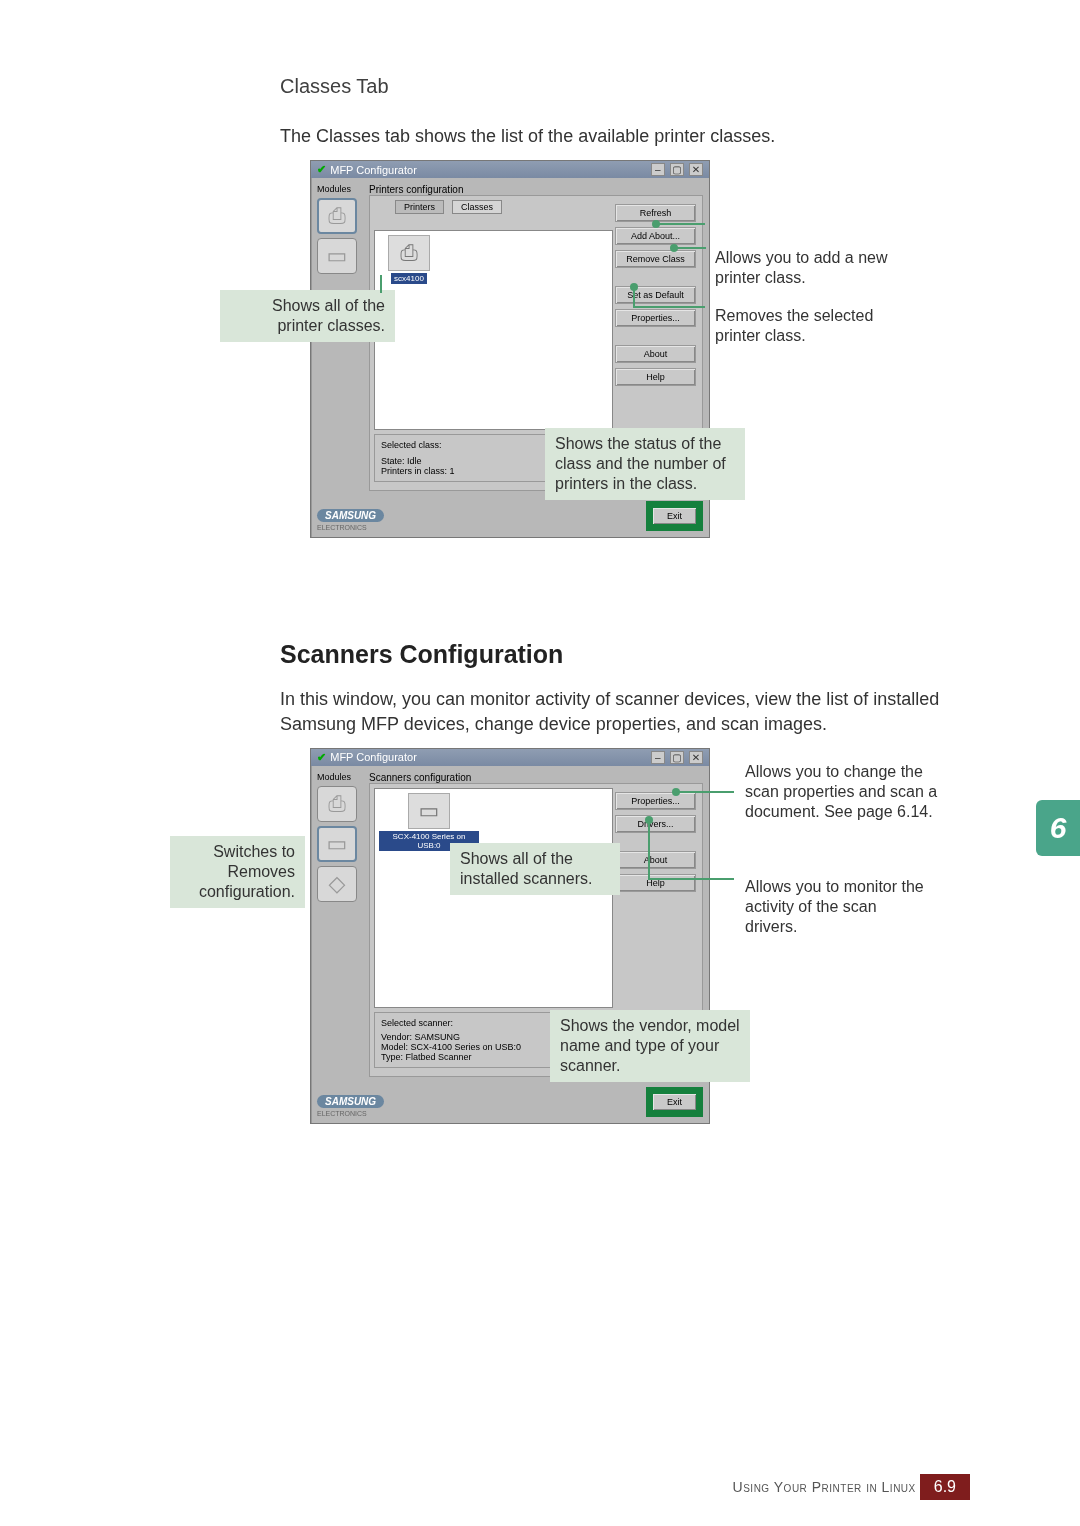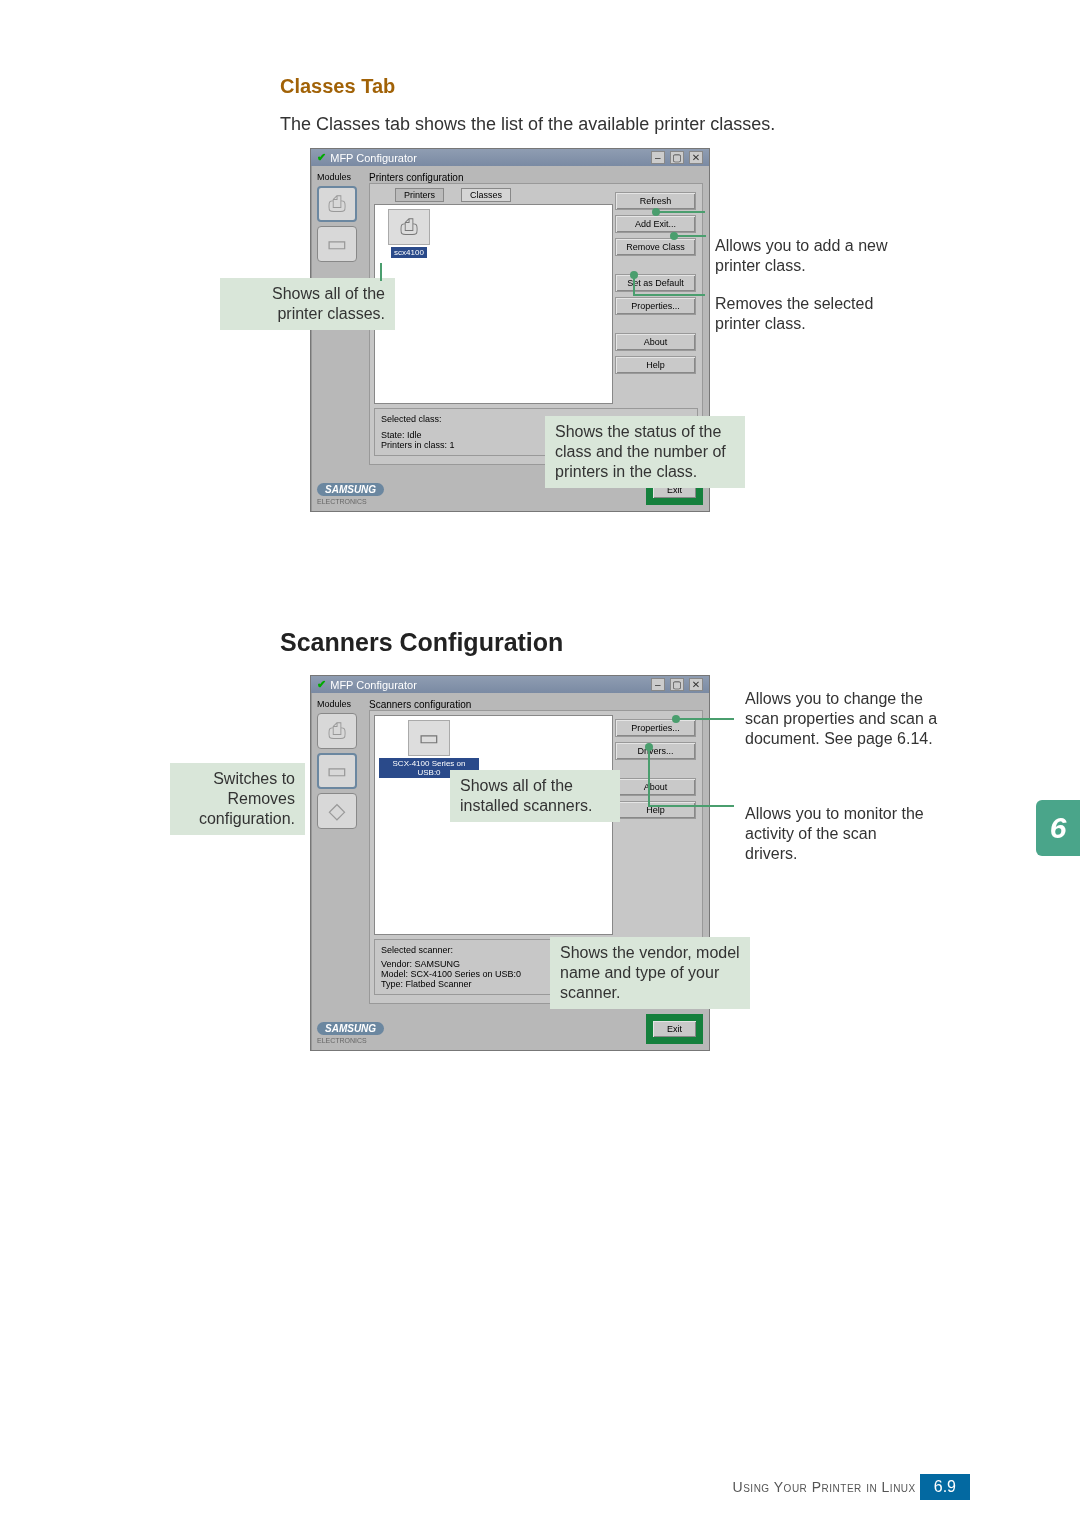--- a/index.html
+++ b/index.html
@@ -10,23 +10,23 @@
     font-family: Verdana, Geneva, sans-serif;
     color: #333;
     position: relative;
   }
   .page {
     padding: 75px 110px 60px 280px;
     position: relative;
   }
   h3.section-sub {
     font-size: 20px;
-    font-weight: bold;
-    color: #a16207;
-    margin-bottom: 14px;
+    font-weight: normal;
+    color: #404040;
+    margin-bottom: 26px;
   }
   h2.section-main {
     font-size: 25px;
     font-weight: bold;
     color: #222;
     margin-top: 60px;
     margin-bottom: 18px;
   }
   p.body {
     font-size: 18px;
@@ -92,21 +92,21 @@
   }
   .modicon.sel { border:2px solid #6b87a0;}
   .centerpanel {
     flex:1;
     border:1px solid #999;
     background:#c7c7c7;
     padding:4px;
     display:flex;
     flex-direction:column;
   }
-  .tabs { display:flex; gap:17px; margin-bottom:2px;padding-left:21px;}
+  .tabs { display:flex; gap:8px; margin-bottom:16px;padding-left:21px;}
   .tab {
     background:#bbb; border:1px solid #888; padding:1px 8px; font-size:9px;
   }
   .tab.active { background:#d5d5d5;}
   .listarea {
     flex:1;
     background:#fff;
     border:1px solid #888;
     padding:4px;
     min-height:160px;
@@ -180,21 +180,21 @@
     right:110px;
     display:flex;align-items:center;gap:4px;
     font-size:14px;
   }
   .footer .ftxt{
     font-variant:small-caps;
     letter-spacing:0.5px;
     color:#555;
   }
   .footer .pg{
-    background:#0369a1;color:#fff;padding:4px 14px;font-size:16px;
+    background:#7f1d1d;color:#fff;padding:4px 14px;font-size:16px;
   }
   .side-tab{
     position:absolute;
     right:0; top:800px;
     width:44px;height:56px;
     background:#4aa58a;color:#fff;
     display:flex;align-items:center;justify-content:center;
     font-size:30px;font-style:italic;font-weight:bold;
     border-radius:6px 0 0 6px;
   }
@@ -238,21 +238,21 @@
                 </div>
                 <div class="listarea" style="height:200px;">
                   <div class="item">
                     <div class="item-icon">⎙</div>
                     <div class="item-label">scx4100</div>
                   </div>
                 </div>
               </div>
               <div class="rightbtns">
                 <div class="rbtn">Refresh</div>
-                <div class="rbtn">Add Exit...</div>
+                <div class="rbtn">Add About...</div>
                 <div class="rbtn">Remove Class</div>
                 <div class="rbtns-gap"></div>
                 <div class="rbtn">Set as Default</div>
                 <div class="rbtn">Properties...</div>
                 <div class="rbtns-gap"></div>
                 <div class="rbtn">About</div>
                 <div class="rbtn">Help</div>
               </div>
             </div>
             <div class="selinfo">
@@ -285,20 +285,21 @@
     <div class="codot" style="left:370px;top:84px;"></div>
     <div class="coline" style="left:374px;top:87px;width:32px;"></div>
 
     <div class="callout" style="left:405px;top:140px;width:200px;background:transparent;">Removes the selected printer class.</div>
     <div class="codot" style="left:330px;top:123px;"></div>
     <div class="coline v" style="left:333px;top:126px;height:20px;"></div>
     <div class="coline" style="left:333px;top:146px;width:72px;"></div>
   </div>
 
   <h2 class="section-main">Scanners Configuration</h2>
+  <p class="body">In this window, you can monitor activity of scanner devices, view the list of installed Samsung MFP devices, change device properties, and scan images.</p>
 
   <div class="window-wrap" style="height:420px;">
     <div class="win" style="position:absolute;left:10px;top:0;">
       <div class="titlebar">
         <span class="t-left">
           <span class="check">✔</span>
           <span>MFP Configurator</span>
         </span>
         <span class="titlebtns">
           <span>–</span>

